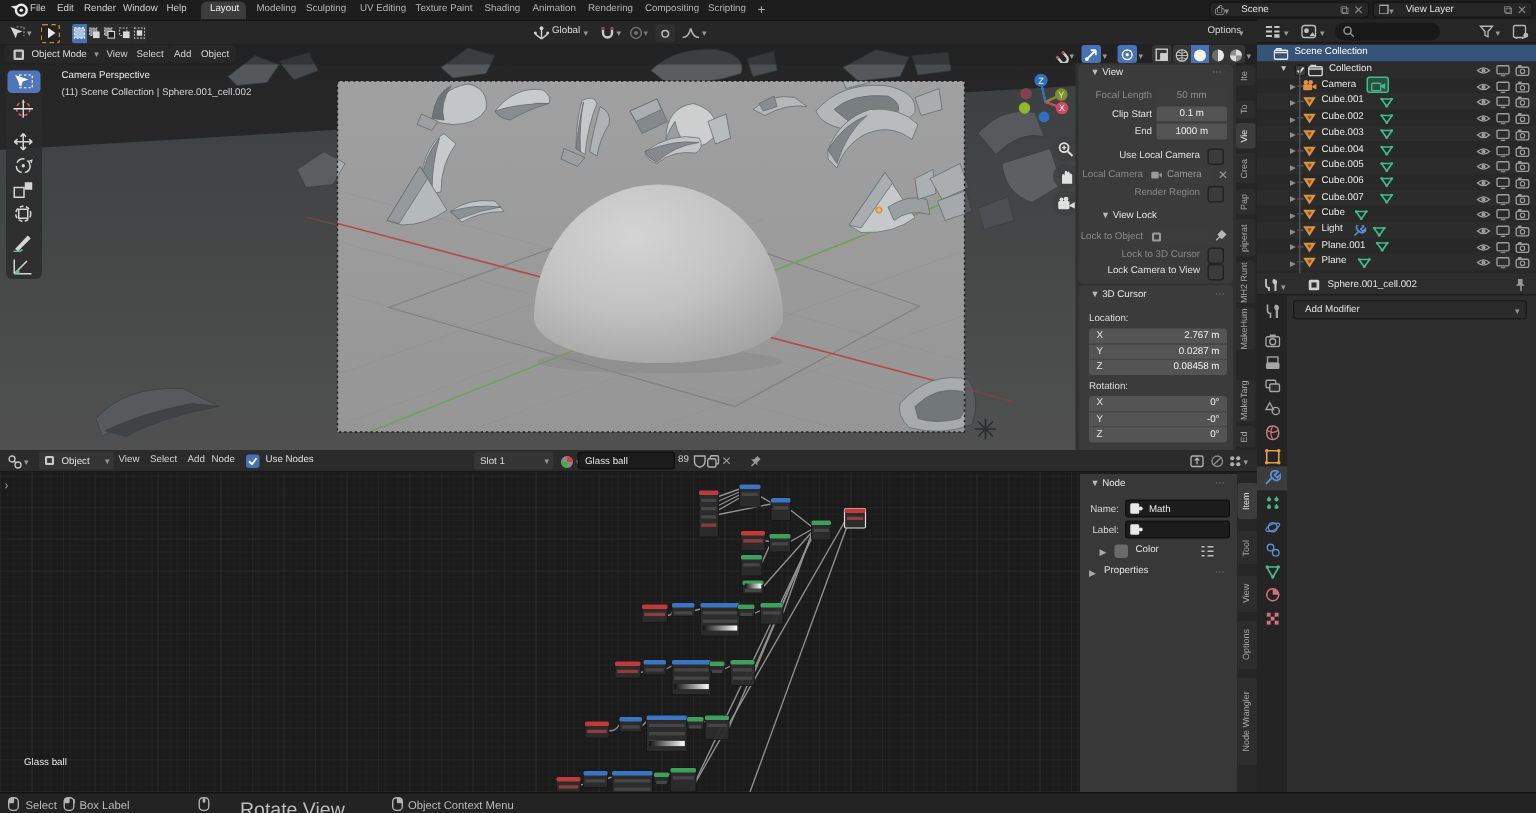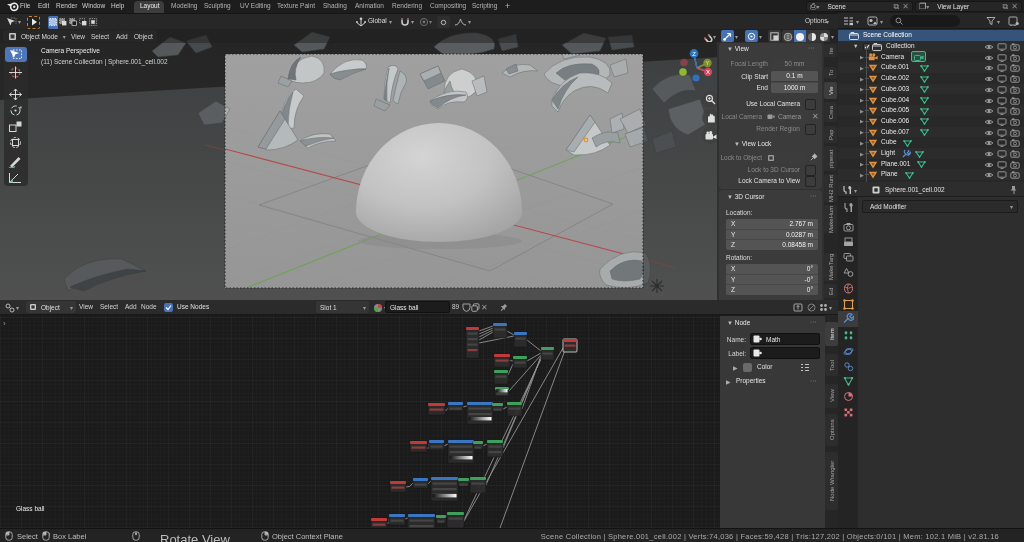--- a/index.html
+++ b/index.html
@@ -1252,17 +1252,16 @@
     <svg class="abs" style="left:132px;top:2px;" width="8" height="10" viewBox="0 0 8 10">
         <rect x="0.8" y="0.8" width="6.4" height="8.4" rx="2.6" fill="none" stroke="#b5b5b5" stroke-width="0.9"></rect>
         <rect x="3.1" y="1.2" width="1.8" height="3" rx="0.9" fill="#b5b5b5"></rect>
       </svg>
     <span class="abs txt" style="left:160px;top:3px;font-size:13px;color:#bdbdbd;">Rotate View</span>
     <svg class="abs" style="left:261px;top:2px;" width="8" height="10" viewBox="0 0 8 10">
         <rect x="0.8" y="0.8" width="6.4" height="8.4" rx="2.6" fill="none" stroke="#b5b5b5" stroke-width="0.9"></rect>
         <path d="M4,0.8 L4,4 M4,4 L7.2,4" stroke="#b5b5b5" stroke-width="0.9"></path>
         <path d="M7.2,3.8 L7.2,1.6 Q6.6,0.8 5.2,0.8 L4,0.8 L4,3.8 Z" fill="#b5b5b5"></path>
       </svg>
-    <span class="abs txt" style="left:272px;top:3px;font-size:7.5px;color:#bdbdbd;">Object Context Plane</span>
-    <span class="abs txt" style="right:25px;top:3px;font-size:7.5px;letter-spacing:0.25px;color:#ababab;">Scene Collection | Sphere.001_cell.002 | Verts:74,036 | Faces:59,428 | Tris:127,202 | Objects:0/101 | Mem: 102.1 MiB | v2.81.16</span>
+    <span class="abs txt" style="left:272px;top:3px;font-size:7.5px;color:#bdbdbd;">Object Context Menu</span>
   </div>
 
 </div>
 
 </body></html>

